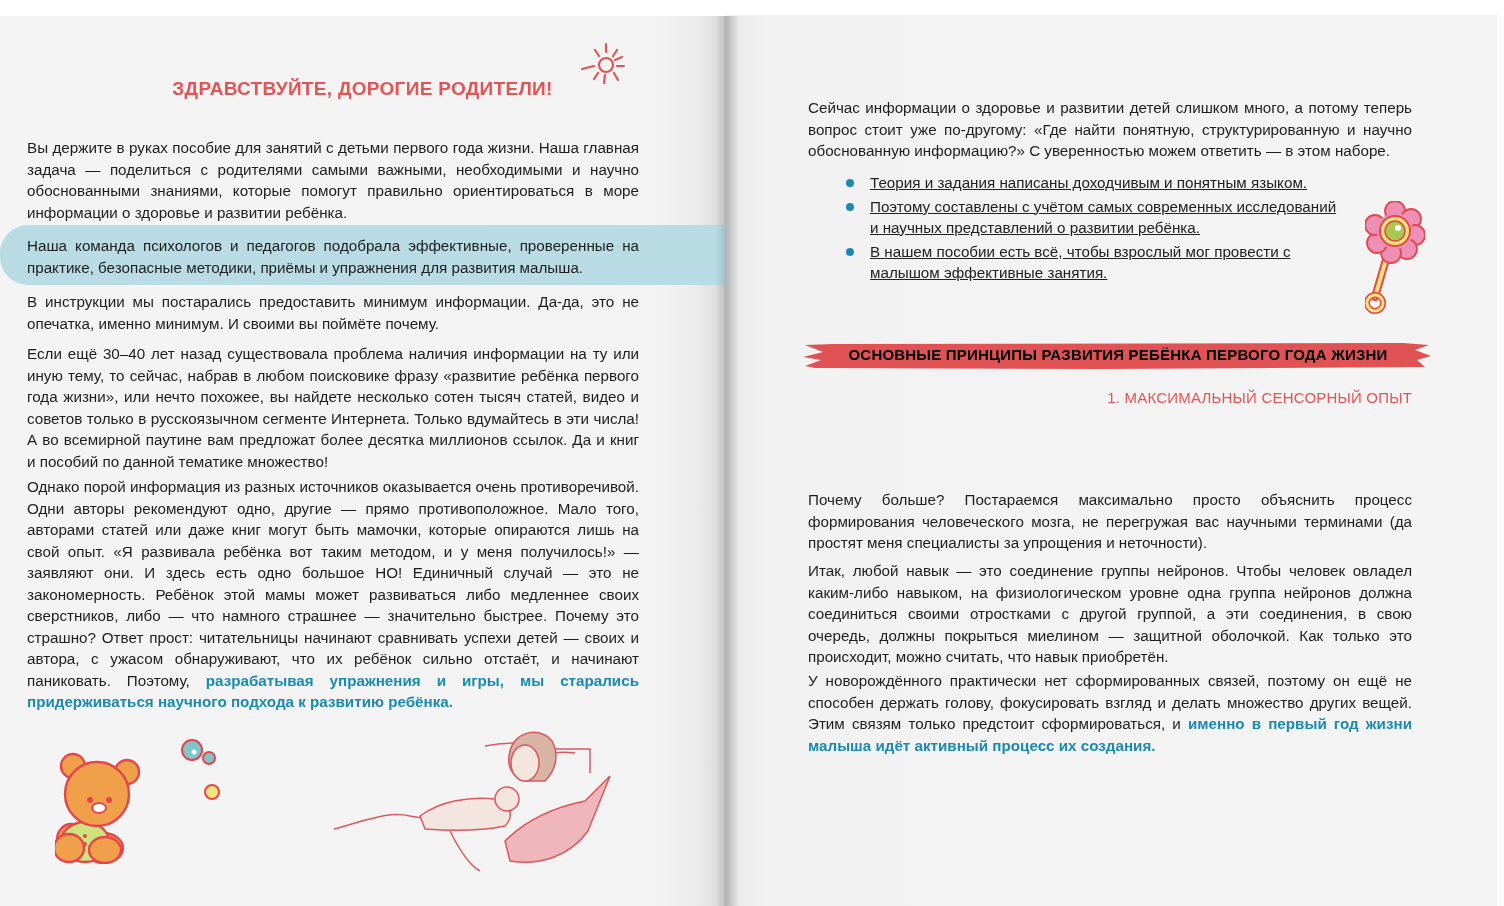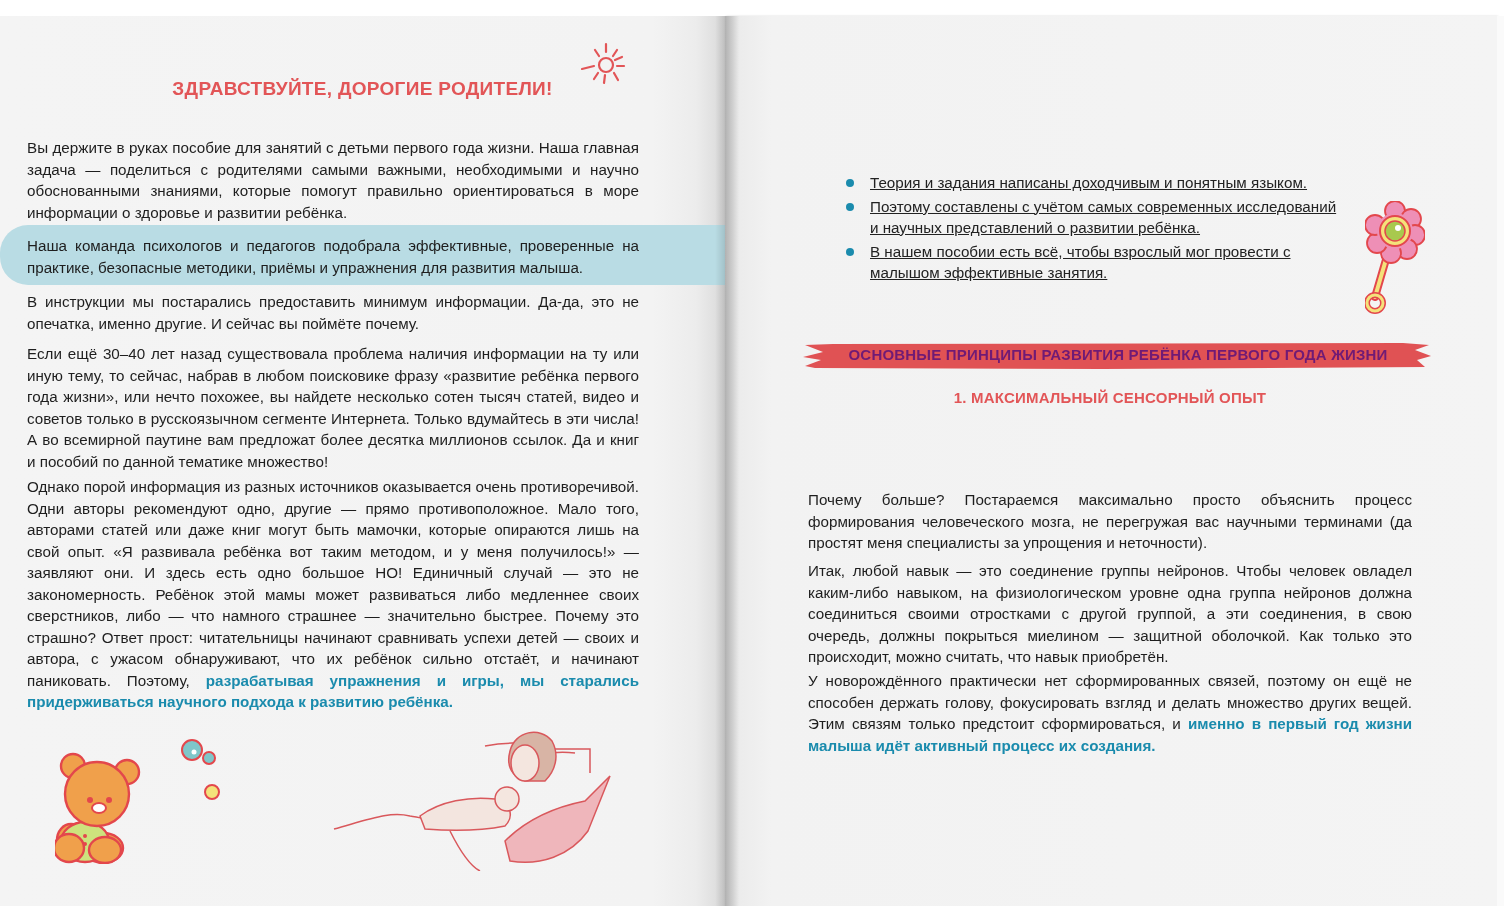--- a/index.html
+++ b/index.html
@@ -27,23 +27,23 @@
 
   .right-col { left:808px; width:604px; }
   .bullets { position:absolute; left:842px; top:156px; width:500px; margin:0; padding:0; list-style:none;text-decoration:underline; }
   .bullets li { position:relative; padding-left:28px; font-size:15.2px; line-height:21.5px; margin-bottom:2px; }
   .bullets li::before { content:""; position:absolute; left:4px; top:7px; width:8px; height:8px;
     border-radius:50%; background:#1a8bad; }
 
   .banner { position:absolute; left:803px; top:326px; width:630px; height:28px; }
   .banner svg { position:absolute; left:0; top:0; }
   .banner-text { position:absolute; left:0; width:630px; top:4px; text-align:center;
-    color:#701a75; font-weight:bold; font-size:15px; letter-spacing:0.2px; }
-  .subtitle { position:absolute; left:808px; width:604px; top:373px; text-align:center;
-    color:#e25557; font-weight:bold; font-size:15px; letter-spacing:0.2px; }
+    color:#000000; font-weight:bold; font-size:15px; letter-spacing:0.2px; }
+  .subtitle { position:absolute; left:808px; width:604px; top:373px; text-align:right;
+    color:#e25557; font-weight:normal; font-size:15px; letter-spacing:0.2px; }
 
   .illus { position:absolute; }
 </style>
 </head>
 <body>
 
 <div class="spread">
 
   <div class="page-left">
     <div class="highlight-band"></div>
@@ -60,21 +60,21 @@
         <line x1="20" y1="33" x2="16" y2="39"></line>
         <line x1="27" y1="35" x2="26" y2="43"></line>
         <line x1="36" y1="33" x2="40" y2="40"></line>
       </g>
     </svg>
 
     <div class="title">ЗДРАВСТВУЙТЕ, ДОРОГИЕ РОДИТЕЛИ!</div>
 
     <div class="para left-col" style="top:121px">Вы держите в руках пособие для занятий с детьми первого года жизни. Наша главная задача — поделиться с родителями самыми важными, необходимыми и научно обоснованными знаниями, которые помогут правильно ориентироваться в море информации о здоровье и развитии ребёнка.</div>
     <div class="para left-col" style="top:219px">Наша команда психологов и педагогов подобрала эффективные, проверенные на практике, безопасные методики, приёмы и упражнения для развития малыша.</div>
-    <div class="para left-col" style="top:275px">В инструкции мы постарались предоставить минимум информации. Да-да, это не опечатка, именно другие. И сейчас вы поймёте почему.</div>
+    <div class="para left-col" style="top:275px">В инструкции мы постарались предоставить минимум информации. Да-да, это не опечатка, именно минимум. И своими вы поймёте почему.</div>
     <div class="para left-col" style="top:327px">Если ещё 30–40 лет назад существовала проблема наличия информации на ту или иную тему, то сейчас, набрав в любом поисковике фразу «развитие ребёнка первого года жизни», или нечто похожее, вы найдете несколько сотен тысяч статей, видео и советов только в русскоязычном сегменте Интернета. Только вдумайтесь в эти числа! А во всемирной паутине вам предложат более десятка миллионов ссылок. Да и книг и пособий по данной тематике множество!</div>
     <div class="para left-col" style="top:460px">
       <span>Однако порой информация из разных источников оказывается очень противоречивой. Одни авторы рекомендуют одно, другие — прямо противоположное. Мало того, авторами статей или даже книг могут быть мамочки, которые опираются лишь на свой опыт. «Я развивала ребёнка вот таким методом, и у меня получилось!» — заявляют они. И здесь есть одно большое НО! Единичный случай — это не закономерность. Ребёнок этой мамы может развиваться либо медленнее своих сверстников, либо — что намного страшнее — значительно быстрее. Почему это страшно? Ответ прост: читательницы начинают сравнивать успехи детей — своих и автора, с ужасом обнаруживают, что их ребёнок сильно отстаёт, и начинают паниковать. Поэтому,</span>
       <span class="blue-bold">разрабатывая упражнения и игры, мы старались придерживаться научного подхода к развитию ребёнка.</span>
     </div>
 
     <svg class="illus" style="left:55px;top:728px" width="90" height="120" viewBox="0 0 90 120">
       <g stroke="#e3474c" stroke-width="2.4" fill="#f0a04b">
         <circle cx="18" cy="22" r="12"></circle>
         <circle cx="72" cy="28" r="12"></circle>
@@ -110,20 +110,21 @@
       <ellipse cx="195" cy="42" rx="14" ry="18" fill="#f4e6df" stroke="#d9585c" stroke-width="1.5"></ellipse>
       <path d="M90 95 C110 80 140 75 165 78 C180 80 185 95 175 105 C150 110 120 110 95 108 Z" fill="#f3e5df" stroke="#d9585c" stroke-width="1.5"></path>
       <circle cx="177" cy="78" r="12" fill="#f4e6df" stroke="#d9585c" stroke-width="1.5"></circle>
       <path d="M120 110 C130 130 140 145 150 150" fill="none" stroke="#d9585c" stroke-width="1.5"></path>
     </svg>
   </div>
 
   <div class="page-right"></div>
   <div class="edge-right"></div>
 
+  <div class="para right-col" style="top:81px">Сейчас информации о здоровье и развитии детей слишком много, а потому теперь вопрос стоит уже по-другому: «Где найти понятную, структурированную и научно обоснованную информацию?» С уверенностью можем ответить — в этом наборе.</div>
 
   <ul class="bullets">
     <li>Теория и задания написаны доходчивым и понятным языком.</li>
     <li>Поэтому составлены с учётом самых современных исследований и научных представлений о развитии ребёнка.</li>
     <li>В нашем пособии есть всё, чтобы взрослый мог провести с малышом эффективные занятия.</li>
   </ul>
 
   <svg class="illus" style="left:1365px;top:185px" width="60" height="116" viewBox="0 0 60 116">
     <line x1="22" y1="55" x2="10" y2="96" stroke="#e3474c" stroke-width="8" stroke-linecap="round"></line>
     <line x1="22" y1="55" x2="10" y2="96" stroke="#f4e27a" stroke-width="4" stroke-linecap="round"></line>

